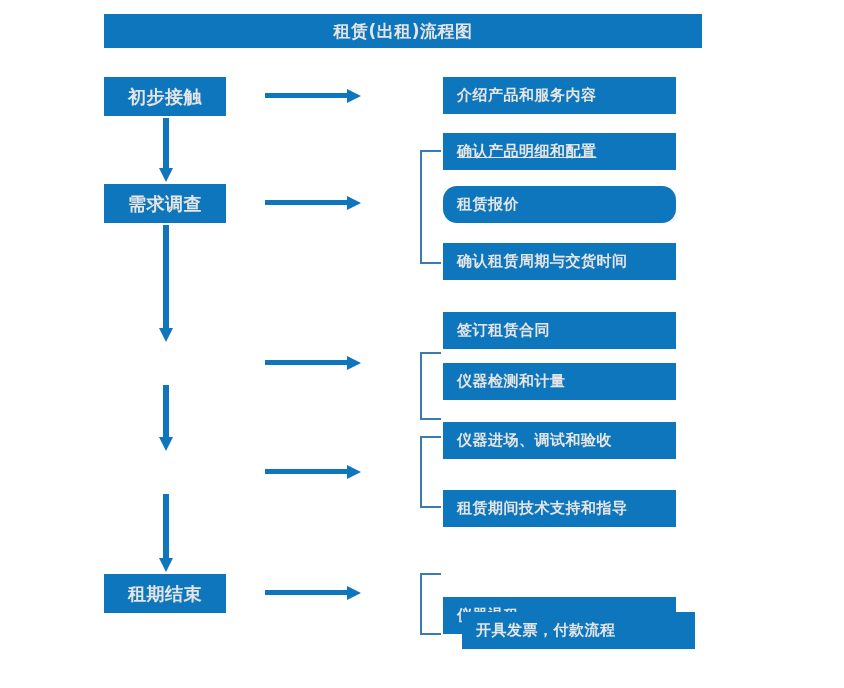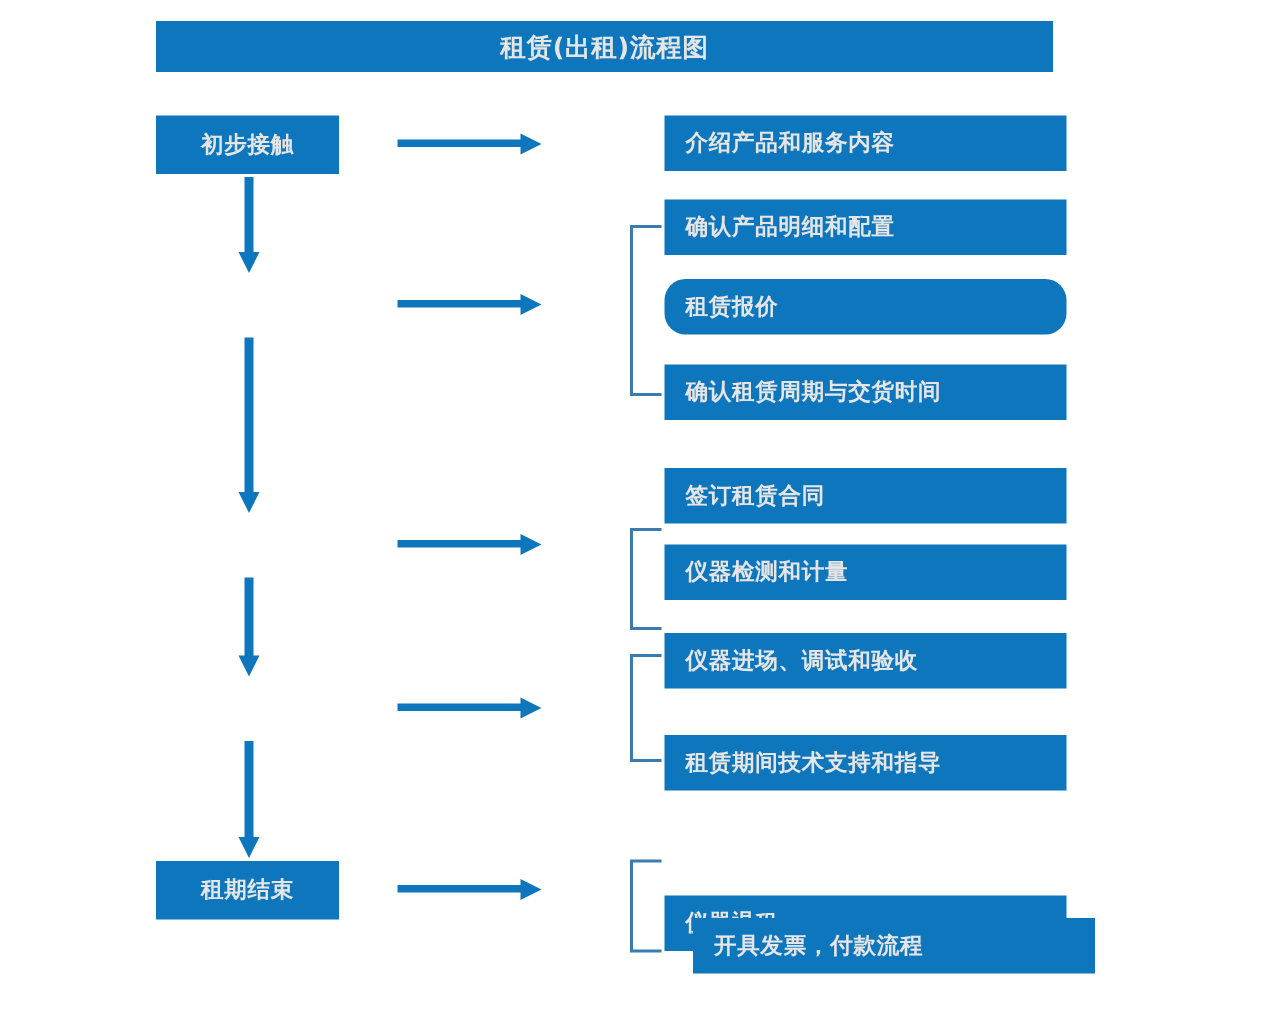--- a/index.html
+++ b/index.html
@@ -35,26 +35,26 @@
     width: 598px;
     height: 34px;
     justify-content: center;
     font-size: 17px;
     letter-spacing: 0.5px;
   }
   .stage-box {
     width: 122px;
     height: 39px;
     justify-content: center;
-    font-size: 15px;
+    font-size: 18px;
     letter-spacing: 0.5px;
   }
   .detail-box {
     left: 443px;
-    width: 268px;
+    width: 233px;
     height: 37px;
     justify-content: flex-start;
     padding-left: 14px;
     font-size: 15px;
     letter-spacing: 0.5px;
   }
   
   .h-arrow {
     position: absolute;
     left: 265px;
@@ -75,20 +75,21 @@
 </style>
 </head>
 <body>
 
 <div id="canvas">
 
   <div class="box title-banner">租赁(出租)流程图</div>
 
   <div class="box stage-box" style="left:104px; top:77px;">初步接触</div>
 
+  <div class="box stage-box" style="left:104px; top:184px;">需求调查</div>
 
 
 
   <div class="box stage-box" style="left:104px; top:574px;">租期结束</div>
 
   <div class="v-arrow" style="top:118px; height:66px;">
     <svg width="16" height="66" viewBox="0 0 16 66">
       <rect x="5" y="0" width="6" height="52" fill="#0E76BC"></rect>
       <polygon points="1,50 15,50 8,64" fill="#0E76BC"></polygon>
     </svg>
@@ -169,21 +170,21 @@
   </div>
 
   <div class="bracket" style="top:573px; height:62px;">
     <svg width="24" height="62" viewBox="0 0 24 62">
       <path d="M22 1 L2 1 L2 61 L22 61" fill="none" stroke="#3A7CB0" stroke-width="2"></path>
     </svg>
   </div>
 
   <div class="box detail-box" style="top:77px;">介绍产品和服务内容</div>
 
-  <div class="box detail-box" style="top:133px;">确认产品明细和配置</div>
+  <div class="box detail-box" style="top:133px;text-decoration:underline;">确认产品明细和配置</div>
 
   <div class="box detail-box" style="top:186px;border-radius:14px;">租赁报价</div>
 
   <div class="box detail-box" style="top:312px;">签订租赁合同</div>
 
   <div class="box detail-box" style="top:243px;">确认租赁周期与交货时间</div>
 
   <div class="box detail-box" style="top:363px;text-align:right;">仪器检测和计量</div>
 
   <div class="box detail-box" style="top:422px;">仪器进场、调试和验收</div>

